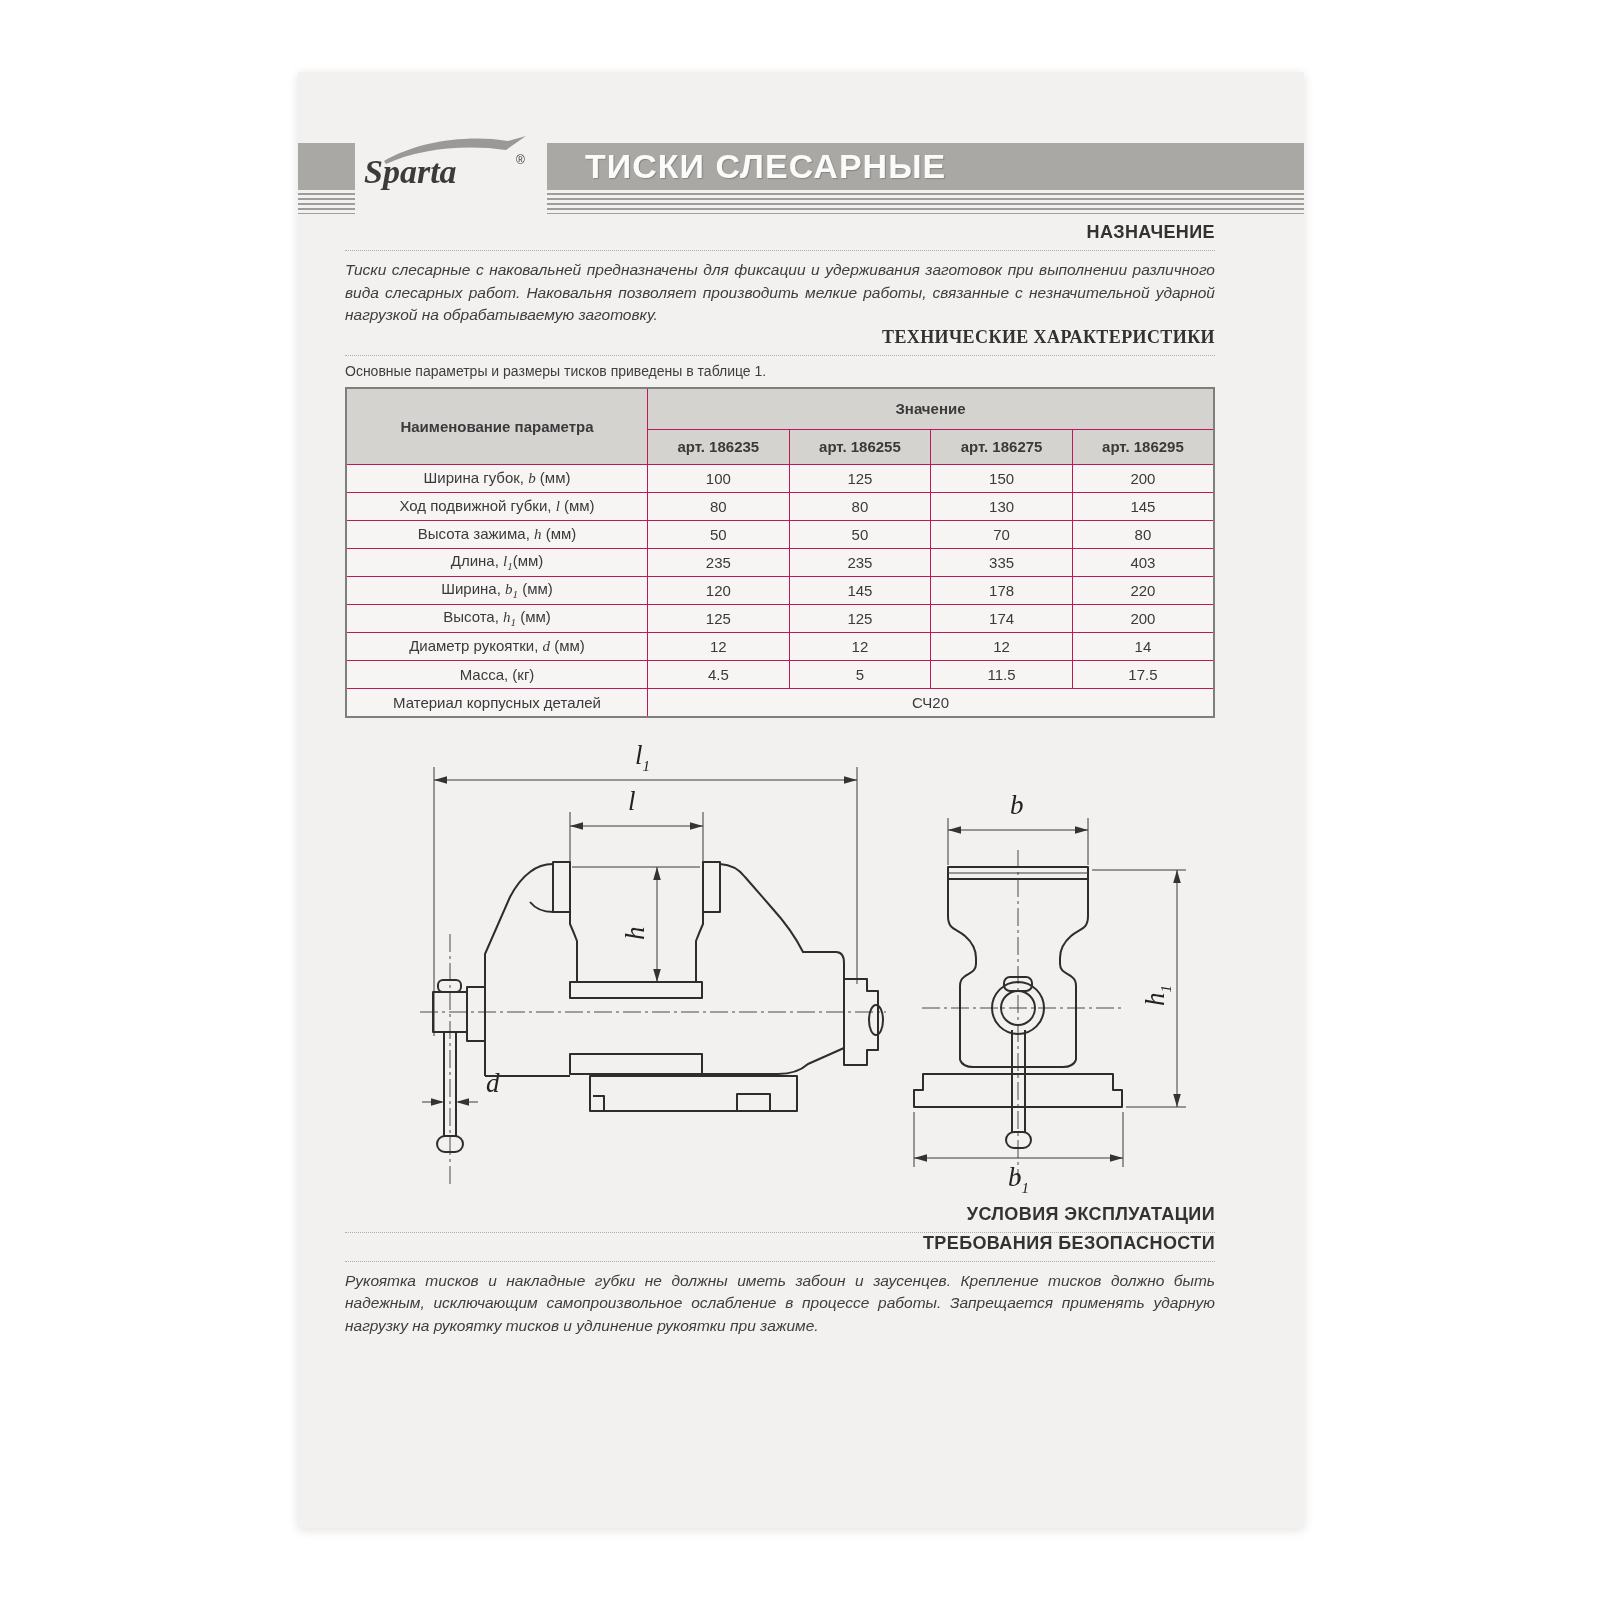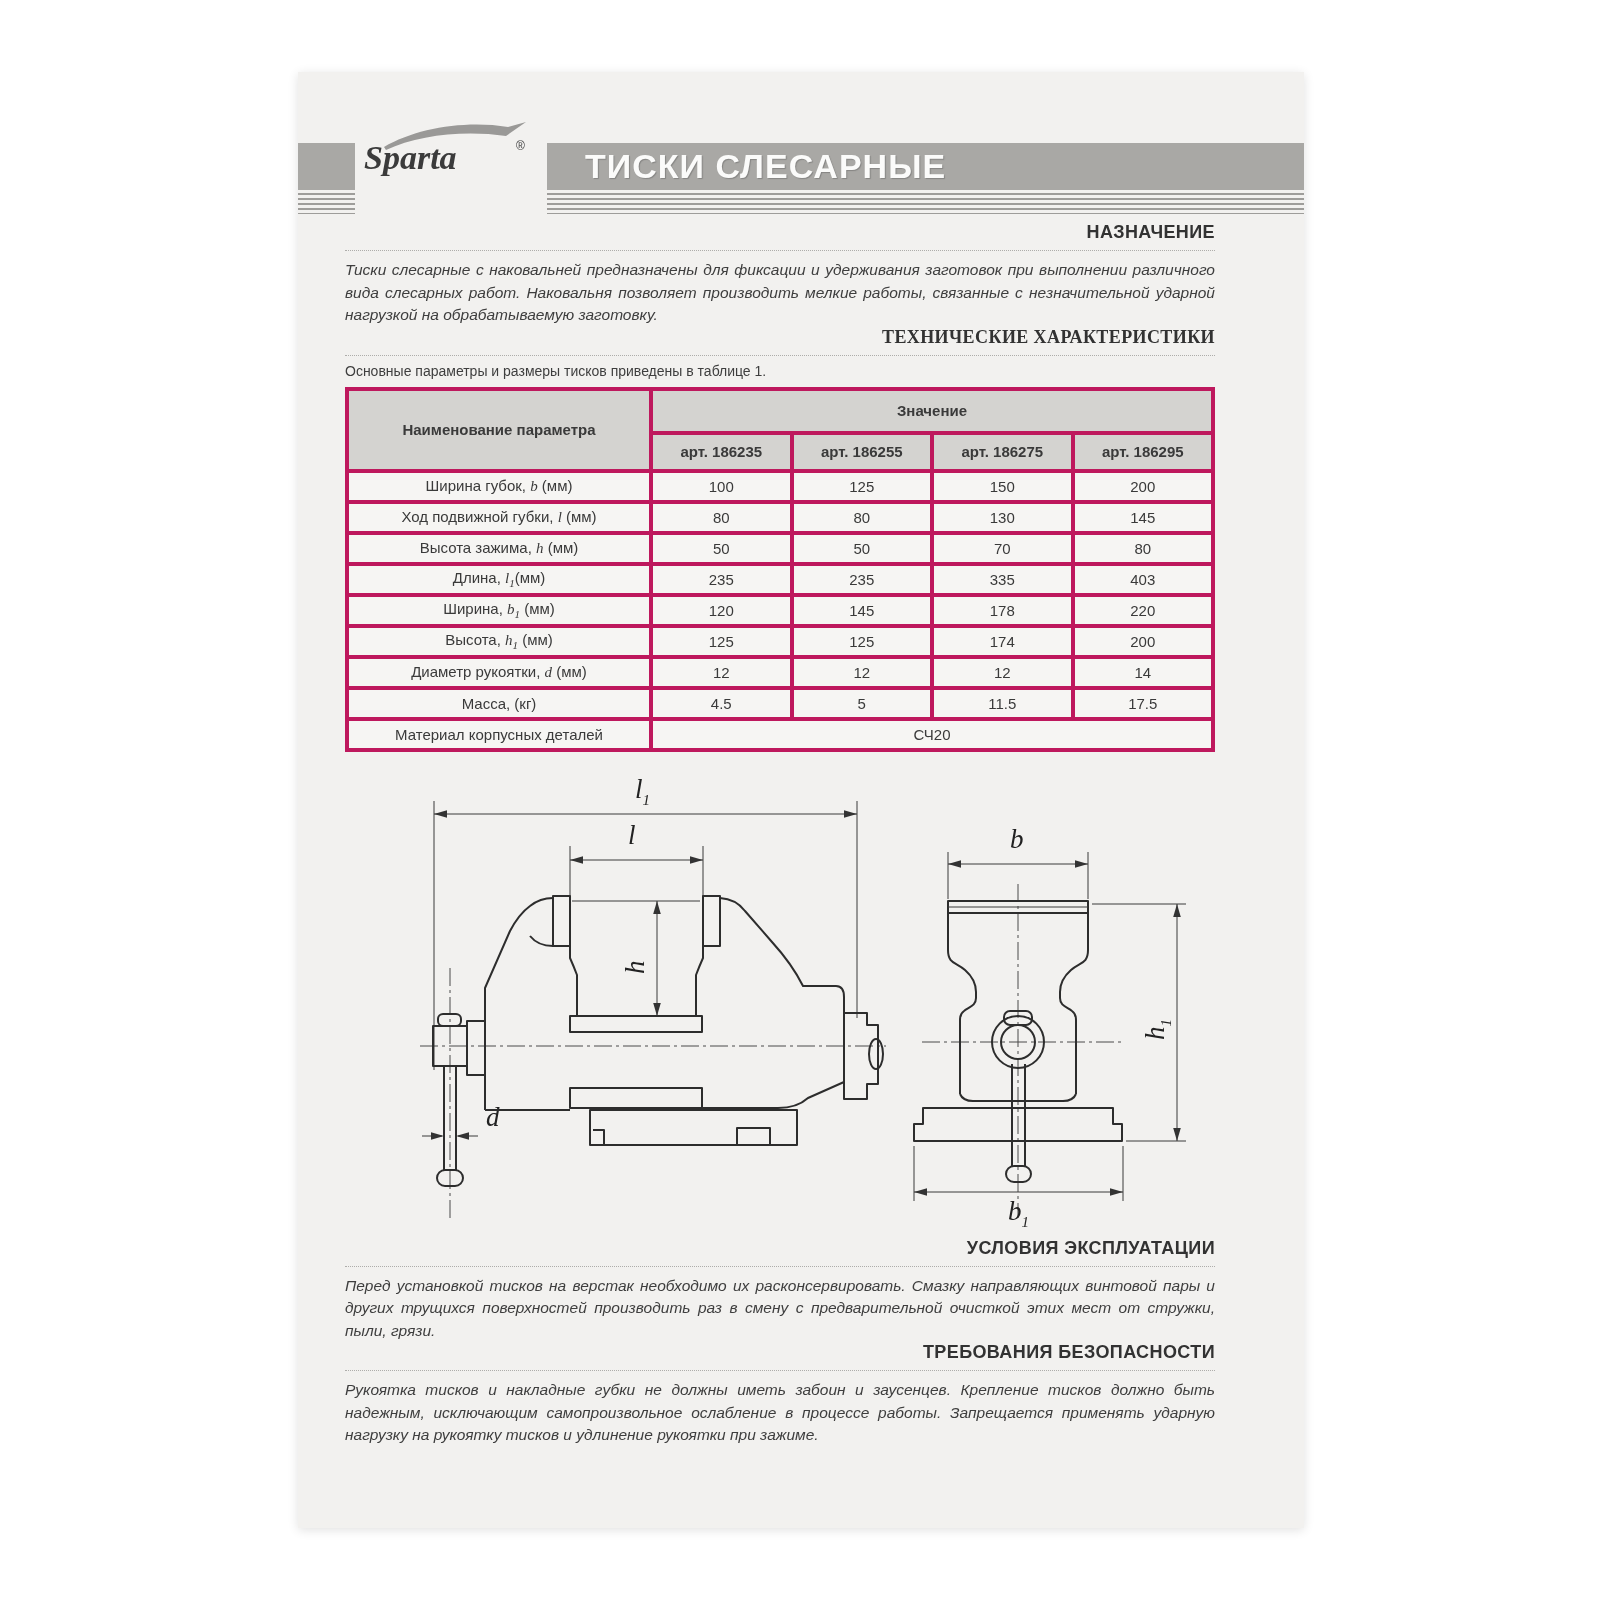--- a/index.html
+++ b/index.html
@@ -9,34 +9,34 @@
          background:#f2f1ef;box-shadow:0 2px 10px rgba(0,0,0,0.12);}
   
   .bar-left{position:absolute;left:0;top:71px;width:57px;height:47px;background:#a9a8a5;}
   .bar-main{position:absolute;left:249px;top:71px;width:757px;height:47px;background:#a9a8a5;}
   .bar-main .title{display:block;padding-left:38px;line-height:47px;font-size:34px;font-weight:bold;
        color:#fbfbfa;letter-spacing:1px;text-shadow:1px 1px 1px rgba(90,90,90,.45);}
   .pinstripes{position:absolute;top:121px;height:21px;
        background:repeating-linear-gradient(to bottom,#9e9d9a 0 1.5px,rgba(0,0,0,0) 1.5px 5px);}
   .pin-left{left:0;width:57px;}
   .pin-main{left:249px;width:757px;}
-  .logo{position:absolute;left:58px;top:48px;width:185px;height:60px;}
+  .logo{position:absolute;left:58px;top:62px;width:185px;height:60px;}
   
   .content{position:absolute;left:47px;top:150px;width:870px;color:#3e3e3e;}
   h2.sect{margin:0;text-align:right;font-size:18px;font-weight:bold;color:#323232;letter-spacing:.4px;}
   .divider{border:0;border-top:1px dotted #aeadaa;margin:7px 0 0 0;height:0;}
   p.body{margin:8px 0 0 0;font-size:15.5px;line-height:22.5px;text-align:justify;color:#3e3e3e;font-style:italic;}
   .mt-specs{margin-top:40px;font-family:Liberation Serif, serif;}
   .mt-op{margin-top:64px;}
   .mt-safe{margin-top:76px;}
   p.intro{margin:7px 0 0 0;font-size:14px;color:#3e3e3e;}
   
   table.spec{border-collapse:collapse;width:870px;margin-top:8px;background:#f6f5f3;
        border:2px solid #7f7e7c;font-size:15px;color:#3a3a3a;table-layout:fixed;}
-  table.spec th,table.spec td{border:4px solid #be185d;text-align:center;padding:2px 6px;}
+  table.spec th,table.spec td{border:1px solid #be185d;text-align:center;padding:2px 6px;}
   table.spec thead th{background:#d4d3d0;font-weight:bold;}
   th.param-h{width:288px;}
   tr.art-row th{height:36px;}
   tr.val-head th{height:30px;}
   table.spec tbody td{height:23px;}
   .var{font-family:"Liberation Serif",serif;font-style:italic;font-weight:normal;}
   sub.var{font-size:11px;}
   
   figure.drawing{margin:16px 0 0 75px;padding:0;width:770px;height:470px;}
   
@@ -236,21 +236,20 @@
           <path class="outline" d="M592,296 V398 M605,296 V398"></path>
           <rect class="outline" x="586" y="398" width="25" height="16" rx="8"></rect>
 
           <path class="outline" d="M503,340 V356 H494 V373 H702 V356 H693 V340 Z"></path>
 
         </svg>
       </figure>
 
       <h2 class="sect mt-op">УСЛОВИЯ ЭКСПЛУАТАЦИИ</h2>
       <hr class="divider">
-      <p class="body">Перед установкой тисков на верстак необходимо их расконсервировать. Смазку направляющих винтовой пары и других трущихся поверхностей производить раз в смену с предварительной очисткой этих мест от стружки, пыли, грязи.</p>
 
       <h2 class="sect mt-safe">ТРЕБОВАНИЯ БЕЗОПАСНОСТИ</h2>
       <hr class="divider">
       <p class="body">Рукоятка тисков и накладные губки не должны иметь забоин и заусенцев. Крепление тисков должно быть надежным, исключающим самопроизвольное ослабление в процессе работы. Запрещается применять ударную нагрузку на рукоятку тисков и удлинение рукоятки при зажиме.</p>
 
     </div>
   </div>
 </div>
 
 </body></html>

